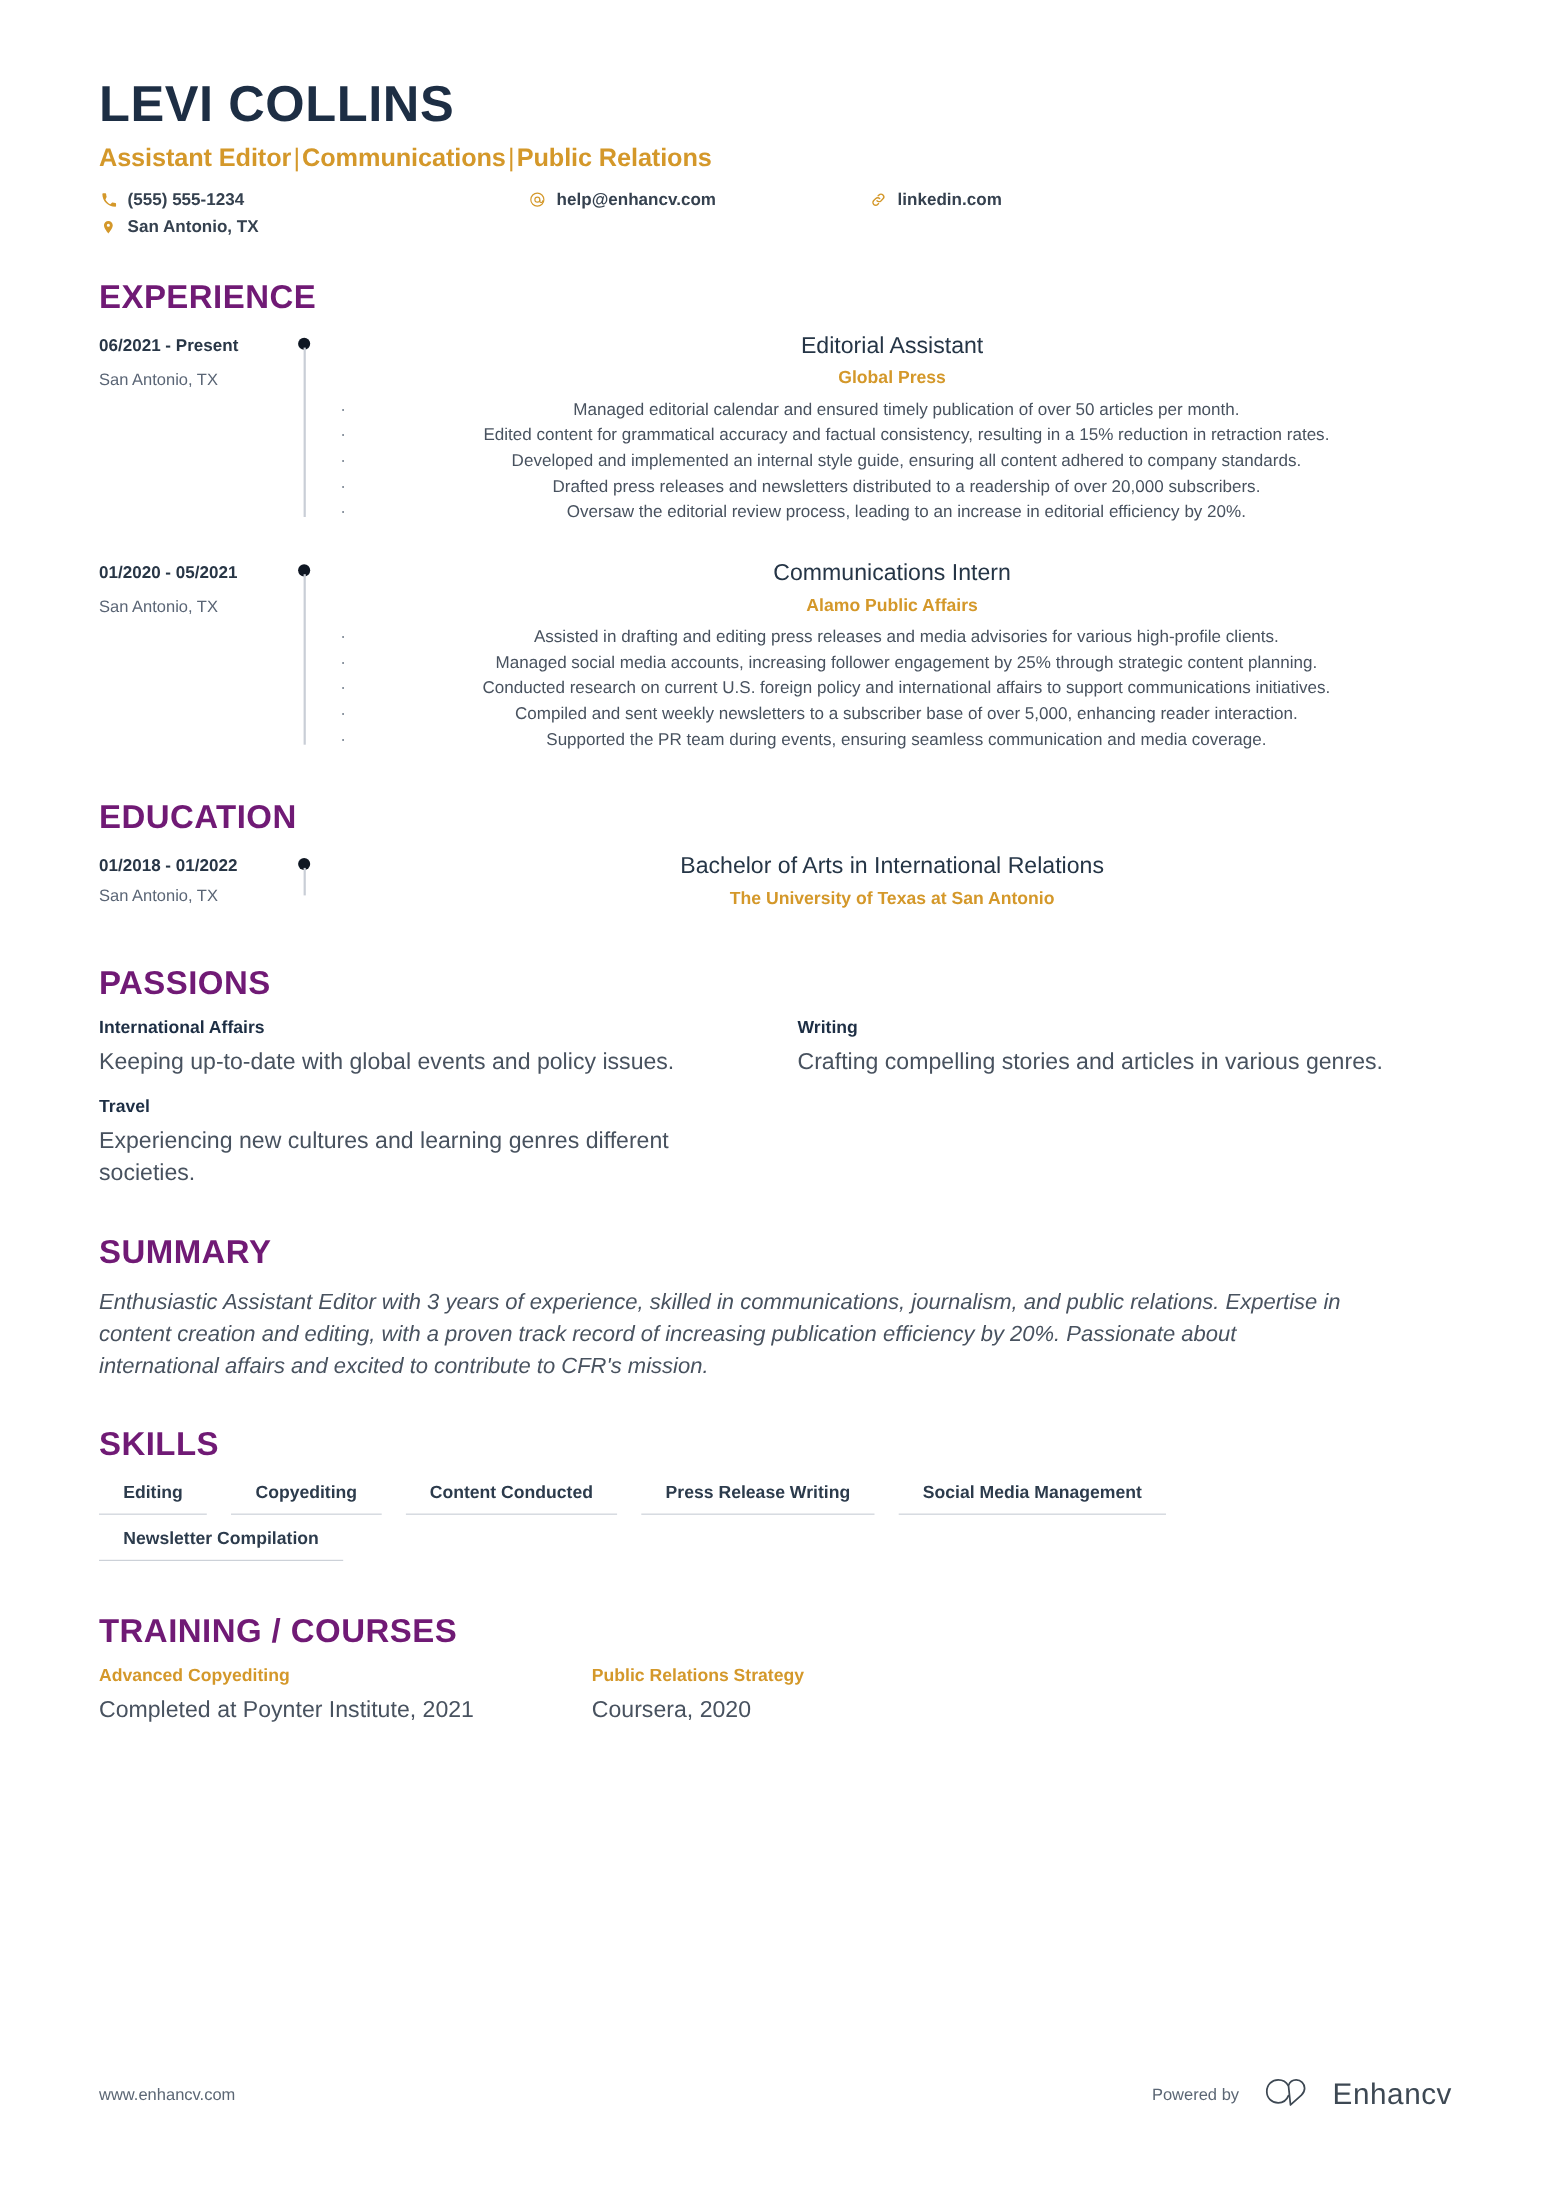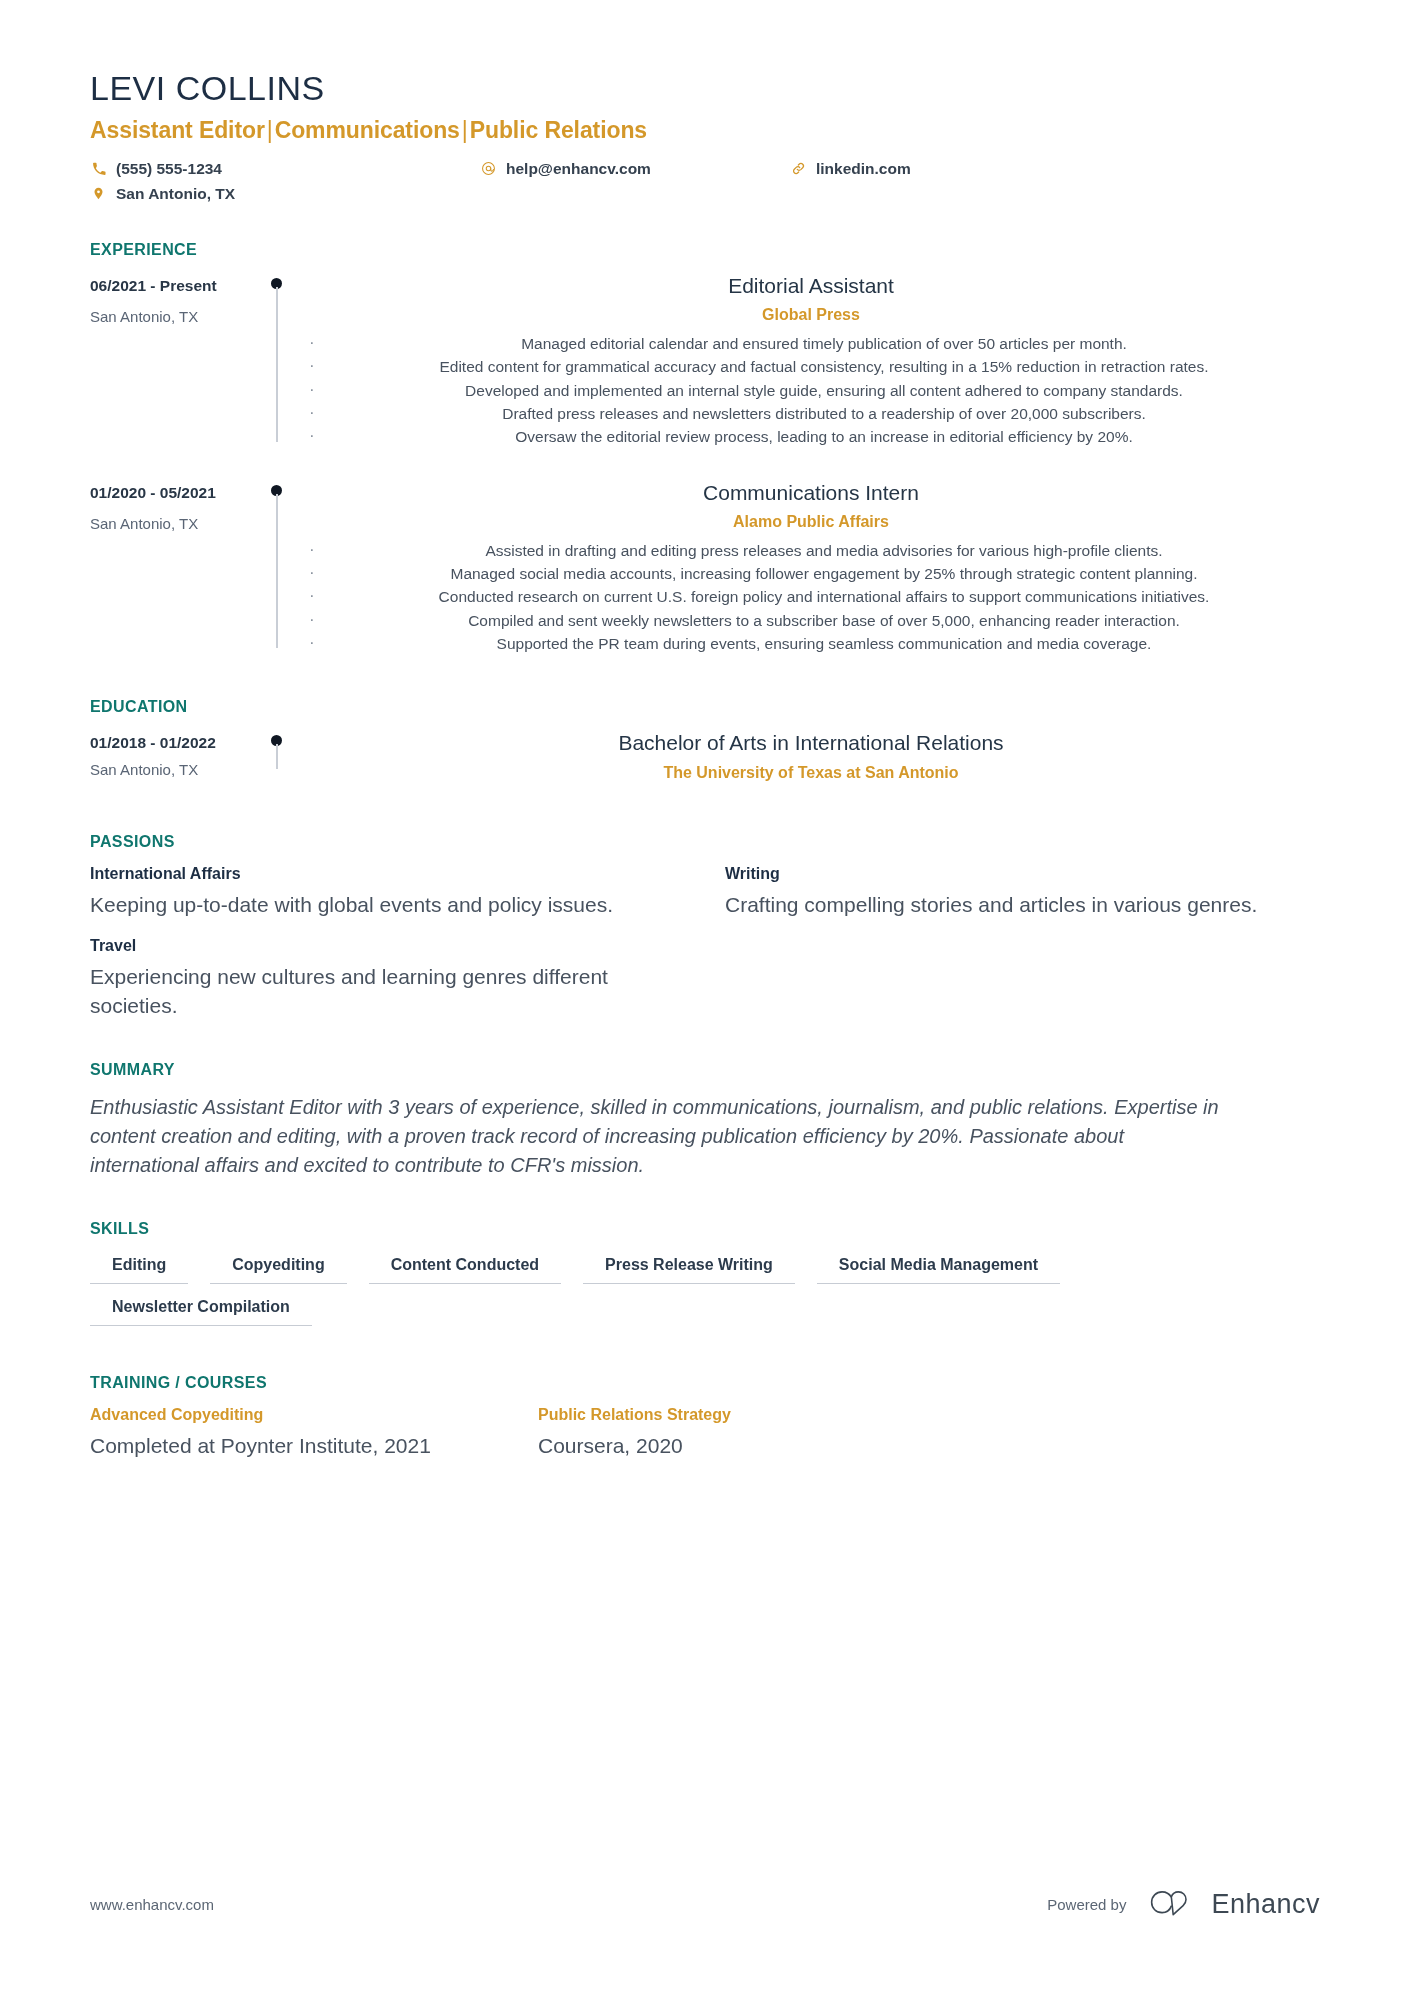--- a/index.html
+++ b/index.html
@@ -12,22 +12,22 @@
     font-family: "Liberation Sans", sans-serif;
     color: #2d3a49;
     position: relative;
     overflow: hidden;
   }
   .page { position: relative; width: 1410px; height: 1995px; padding: 0; }
 
   
   .header { padding: 70px 90px 0 90px; }
   .name {
-    font-size: 34px;
-    font-weight: normal;
+    font-size: 46px;
+    font-weight: bold;
     letter-spacing: 0.5px;
     color: #1d2e44;
     line-height: 1.08;
     margin: 0 0 10px 0;
   }
   .headline {
     font-size: 23px;
     font-weight: bold;
     color: #d4982a;
     letter-spacing: -0.1px;
@@ -50,23 +50,23 @@
     display: inline-flex;
     align-items: center;
     justify-content: center;
     flex: none;
   }
   .c-icon svg { display: block; }
 
   
   .section { padding: 0 90px; }
   .section-title {
-    font-size: 16px;
-    font-weight: bold;
-    color: #0f766e;
+    font-size: 30px;
+    font-weight: bold;
+    color: #701a75;
     letter-spacing: 0.4px;
     margin: 12px 0 14px 0;
   }
 
   
   .entry { display: grid; grid-template-columns: 170px 42px 1fr; }
   .entry-left { padding-top: 4px; }
   .date {
     font-size: 15.5px;
     font-weight: bold;

